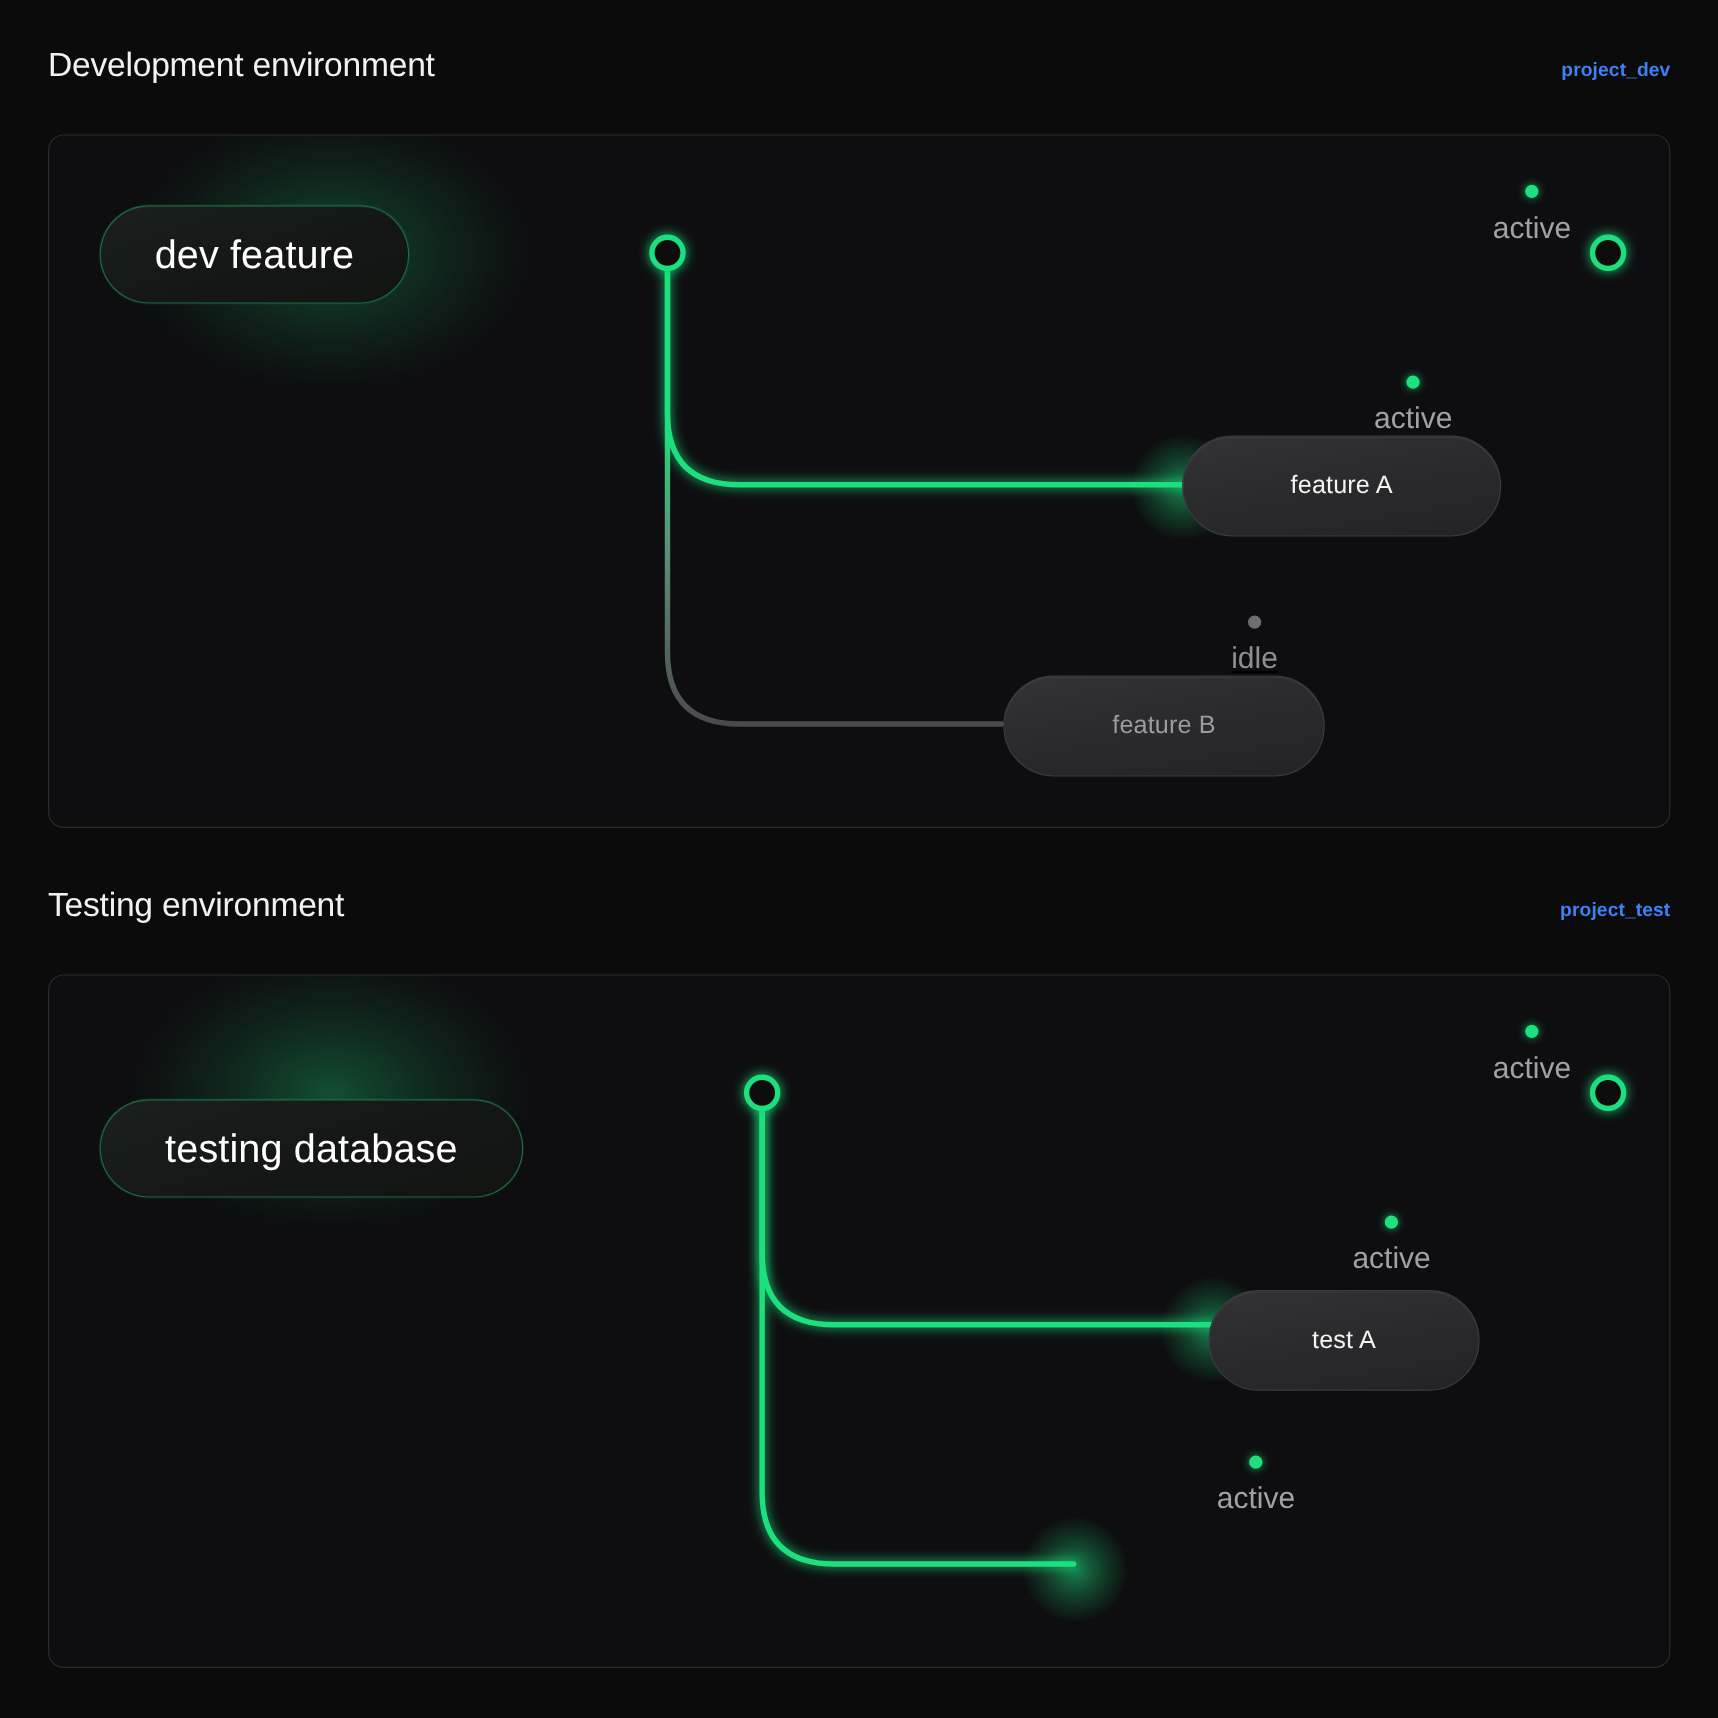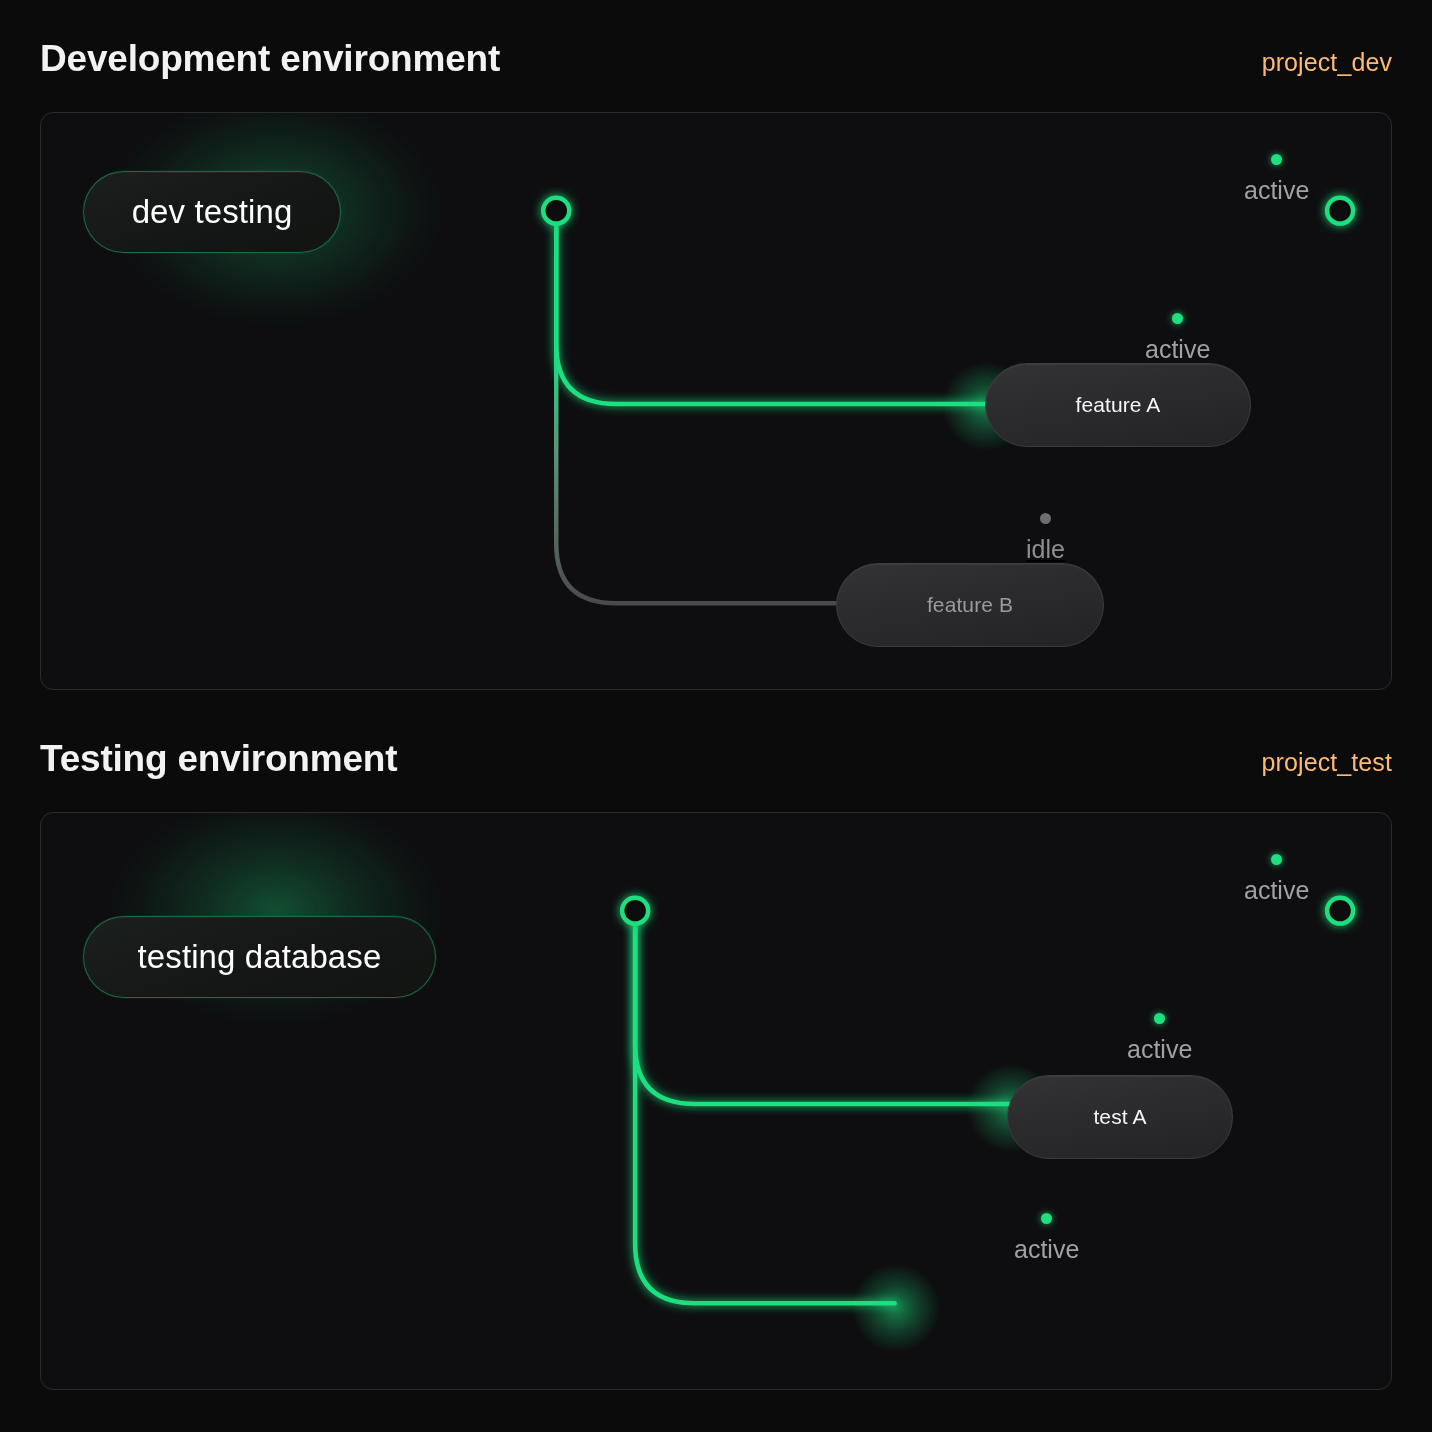--- a/index.html
+++ b/index.html
@@ -29,30 +29,30 @@
     position: absolute;
     left: 40px;
     right: 40px;
     top: 38px;
     height: 44px;
     display: flex;
     align-items: baseline;
     justify-content: space-between;
   }
   .section-title {
-    font-size: 37px;
-    font-weight: 700;
+    font-size: 28px;
+    font-weight: 400;
     color: #f2f2f3;
     letter-spacing: -0.2px;
     white-space: nowrap;
   }
   .section-project {
-    font-size: 25px;
-    font-weight: 400;
-    color: #fdba74;
+    font-size: 16px;
+    font-weight: 700;
+    color: #3b82f6;
     letter-spacing: 0.1px;
     white-space: nowrap;
   }
 
   
   .panel {
     position: absolute;
     left: 40px;
     top: 112px;
     width: 1352px;
@@ -185,21 +185,21 @@
 
           <path d="M 516 98 L 516 232 Q 516 292 576 292 L 948 292" fill="none" stroke="#1ee07f" stroke-width="4.5" stroke-linecap="round" filter="url(#devLineGlow)"></path>
 
           <circle cx="516" cy="98" r="13" fill="#0e0e10" stroke="#1ee07f" stroke-width="4.5" filter="url(#devLineGlow)"></circle>
 
           <circle cx="1301" cy="98" r="13" fill="#0e0e10" stroke="#1ee07f" stroke-width="4.5" filter="url(#devLineGlow)"></circle>
         </svg>
       </div>
 
       <div class="node node-db" style="left:42px; top:58px; width:258px; height:82px;">
-        <span>dev testing</span>
+        <span>dev feature</span>
       </div>
 
       <div class="status state-active" style="left:1203px; top:41px;">
         <span class="dot"></span>
         <span class="txt">active</span>
       </div>
 
       <div class="status state-active" style="left:1104px; top:200px;">
         <span class="dot"></span>
         <span class="txt">active</span>

